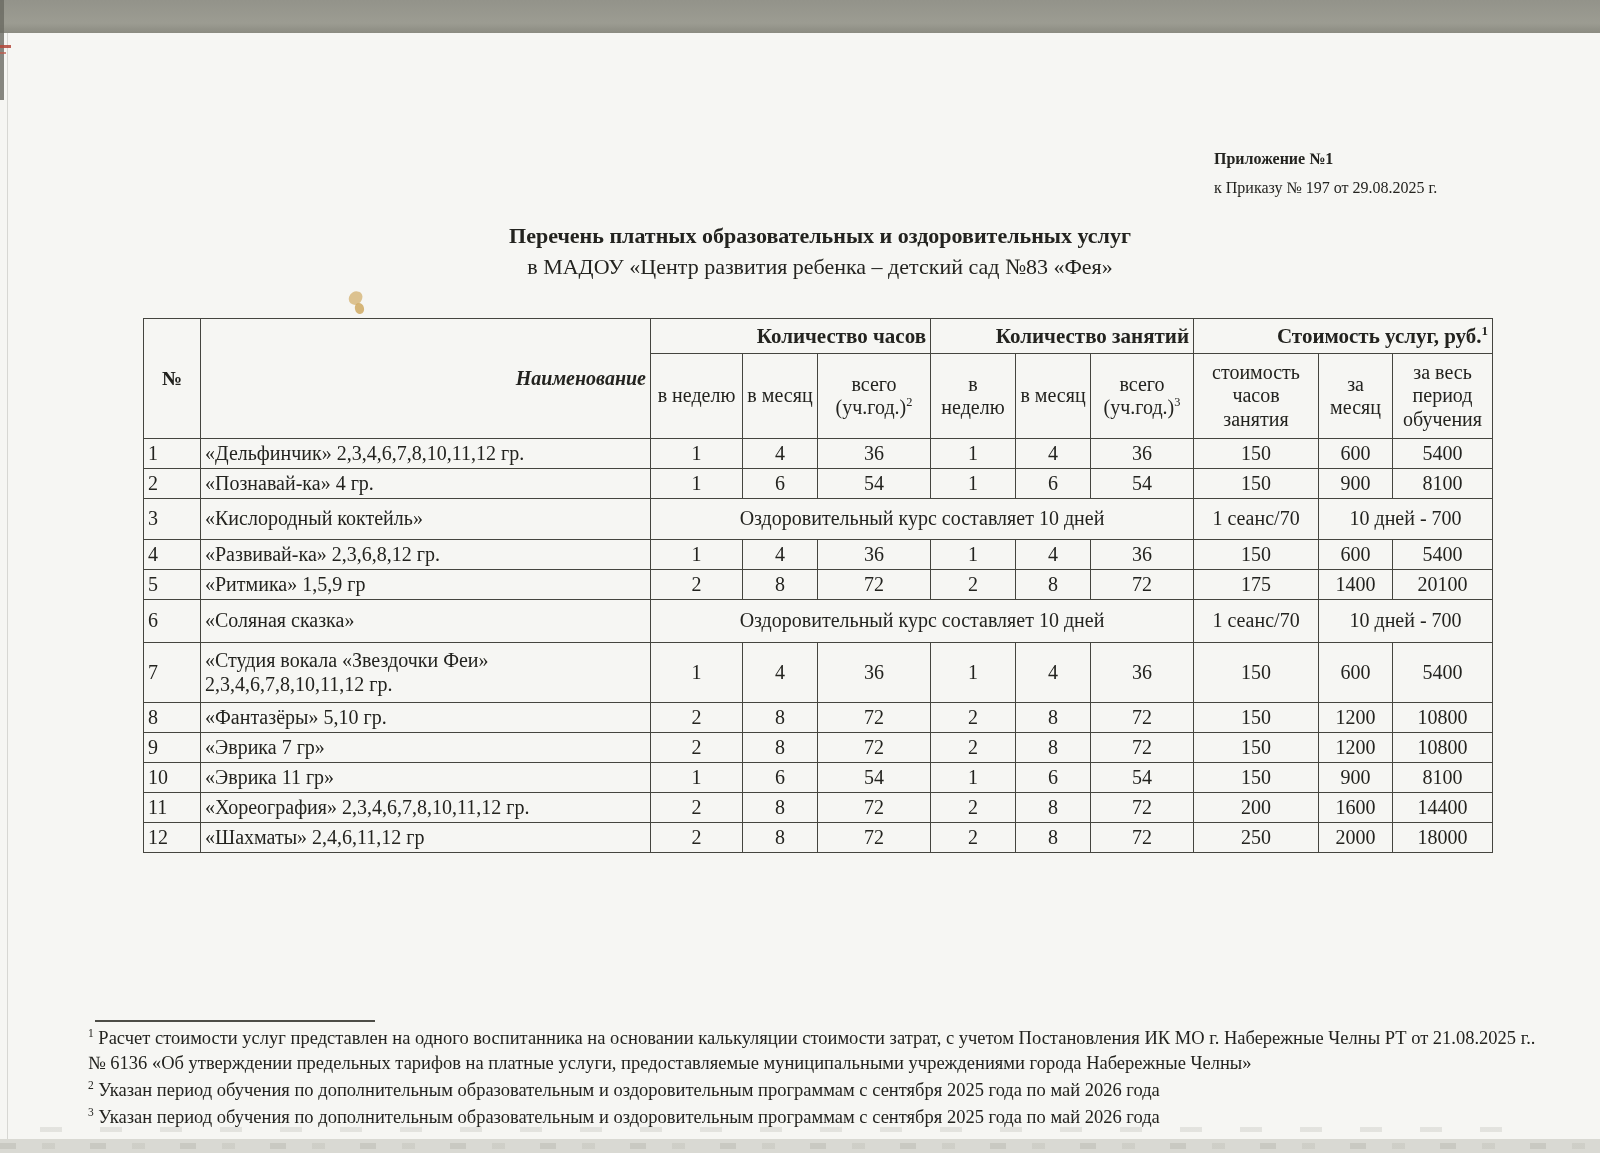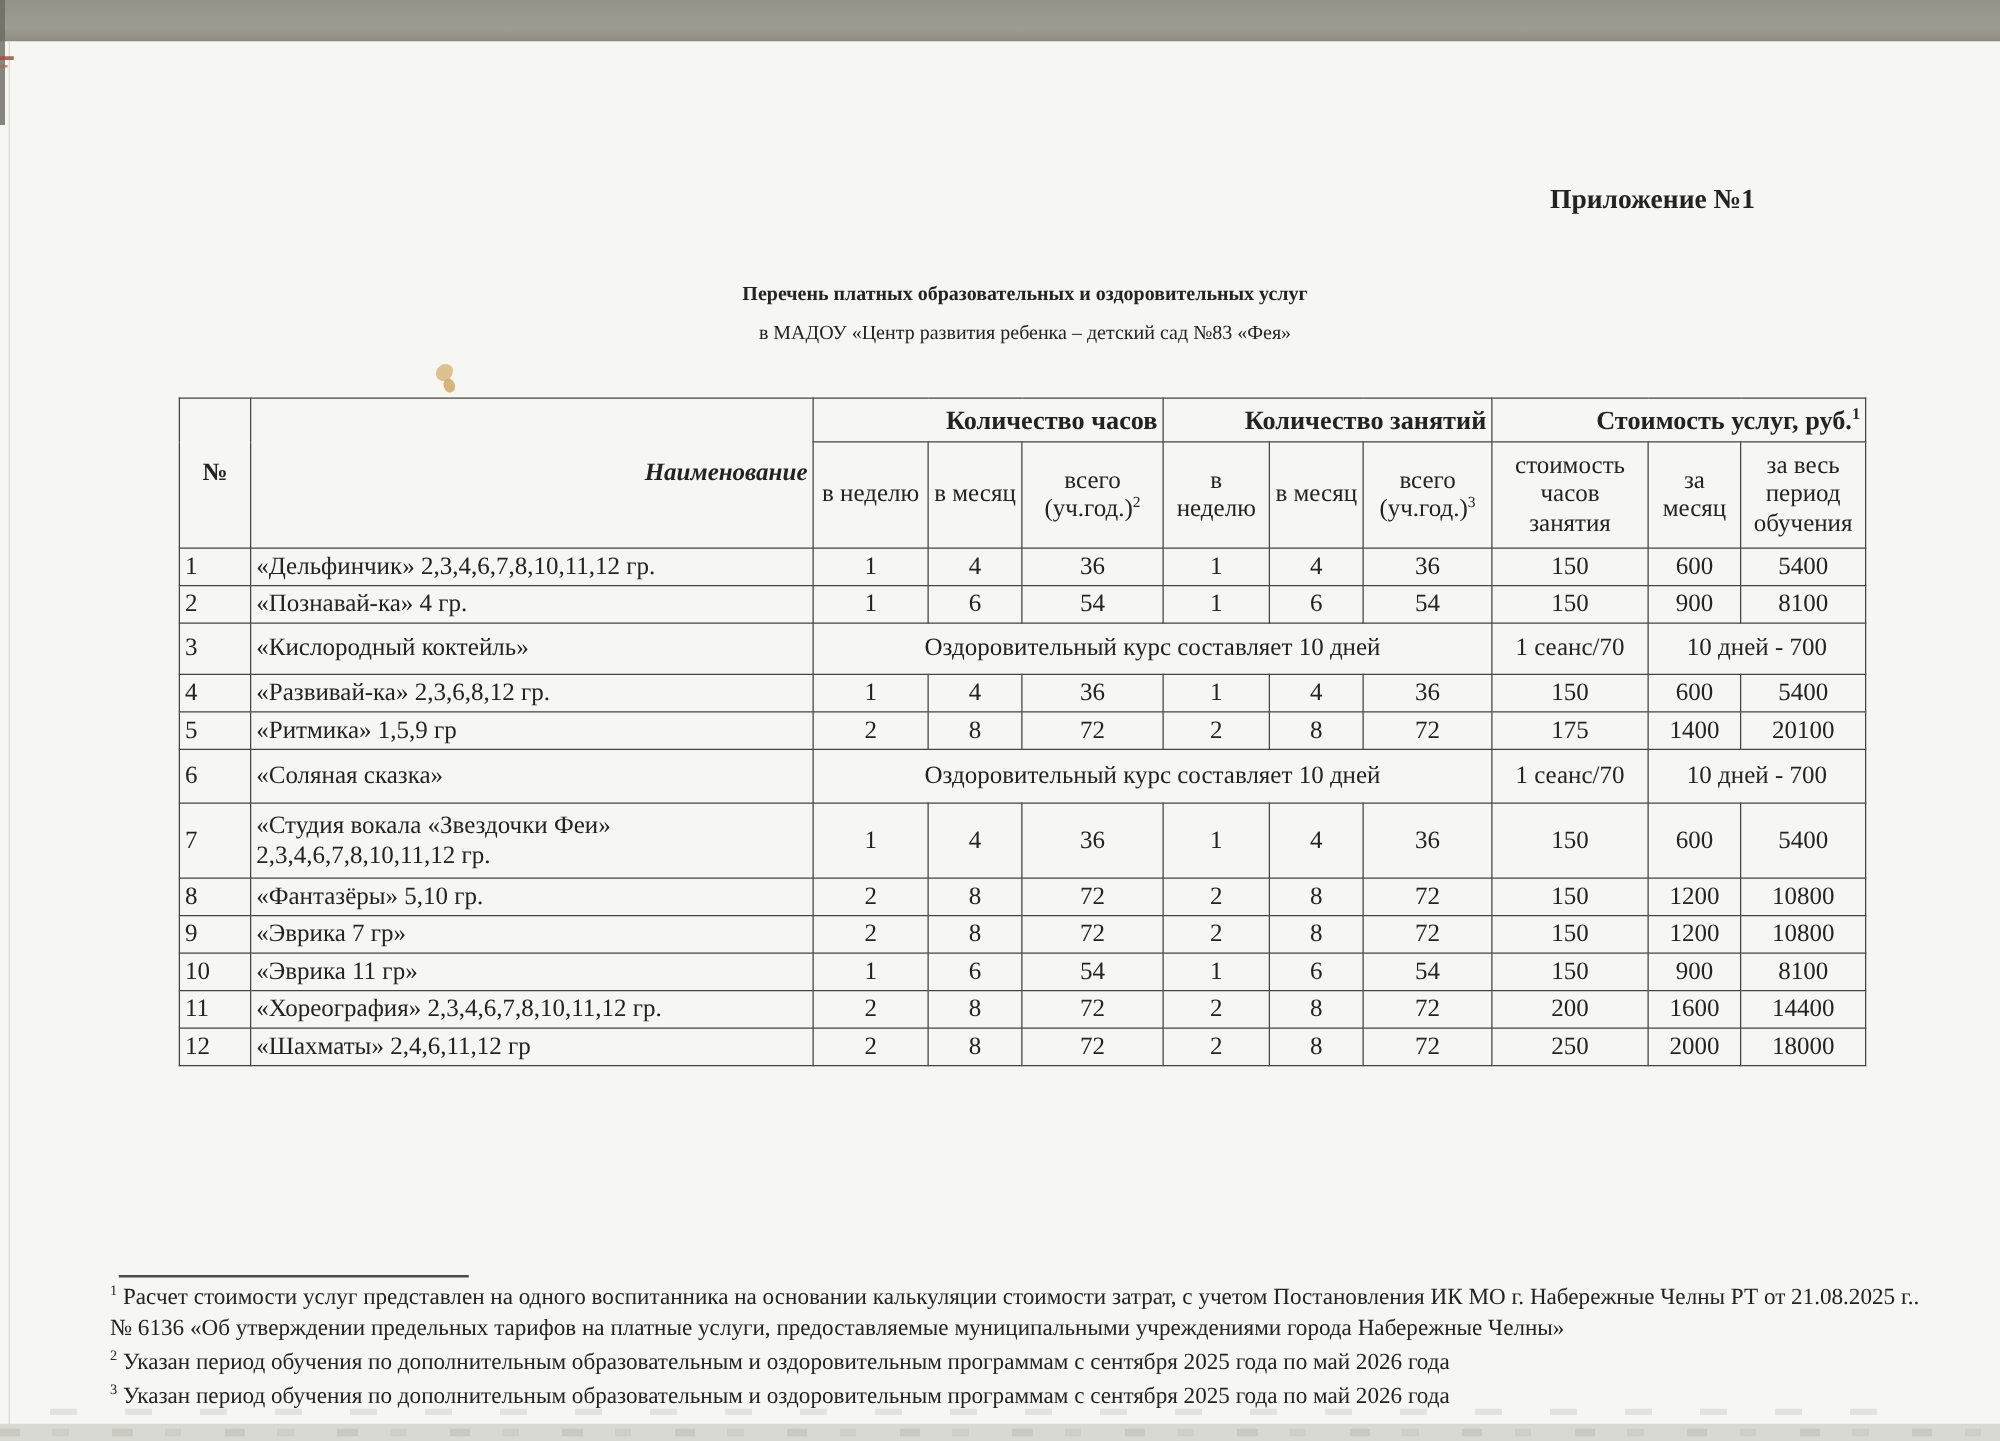--- a/index.html
+++ b/index.html
@@ -21,26 +21,26 @@
   .scan-band-bottom-noise{position:absolute;left:0;top:1143px;width:1600px;height:6px;opacity:.5;
     background:repeating-linear-gradient(90deg,#b9b9b1 0 16px,transparent 16px 42px,#c4c4bc 42px 55px,transparent 55px 90px);}
   .scan-smudge-row{position:absolute;left:40px;top:1127px;width:1500px;height:5px;opacity:.25;
     background:repeating-linear-gradient(90deg,#a9a9a1 0 22px,transparent 22px 60px);}
   .stain-1{position:absolute;left:349px;top:291px;width:13px;height:14px;background:#d9bd85;
     border-radius:60% 40% 55% 45%;transform:rotate(18deg);opacity:.9;}
   .stain-2{position:absolute;left:355px;top:303px;width:9px;height:11px;background:#cfa962;
     border-radius:45% 55% 50% 50%;transform:rotate(-12deg);opacity:.85;}
 
   
-  .appendix{position:absolute;left:1240px;top:144px;line-height:29px;font-size:22px;}
+  .appendix{position:absolute;left:1214px;top:144px;line-height:29px;font-size:16px;}
   .appendix .l1{font-weight:bold;}
 
   
   .doc-title{position:absolute;left:140px;top:220px;width:1360px;text-align:center;
-    font-size:16px;line-height:31px;}
+    font-size:22px;line-height:31px;}
   .doc-title .t1,.doc-title .t3{font-weight:bold;}
 
   
   .tbl-wrap{position:absolute;left:143px;top:318px;}
   table.services{border-collapse:collapse;table-layout:fixed;width:1349px;
     font-size:20px;line-height:1.16;}
   table.services th,table.services td{
     border:1.5px solid #45453f;vertical-align:middle;padding:2px 4px;
     overflow:hidden;}
   th.group{font-weight:bold;font-size:21px;height:30px;text-align:right;}
@@ -70,20 +70,21 @@
 <div class="red-dash-1"></div>
 <div class="red-dash-2"></div>
 <div class="scan-smudge-row"></div>
 <div class="scan-band-bottom"></div>
 <div class="scan-band-bottom-noise"></div>
 <div class="stain-1"></div>
 <div class="stain-2"></div>
 
 <div class="appendix">
   <div class="l1">Приложение №1</div>
+  <div class="l2">к Приказу № 197  от 29.08.2025 г.</div>
 </div>
 
 <div class="doc-title">
   <div class="t1">Перечень платных образовательных и оздоровительных услуг</div>
   <div class="t2">в МАДОУ «Центр развития ребенка – детский сад №83 «Фея»</div>
 </div>
 
 <div class="tbl-wrap">
   <table class="services">
     <colgroup>

